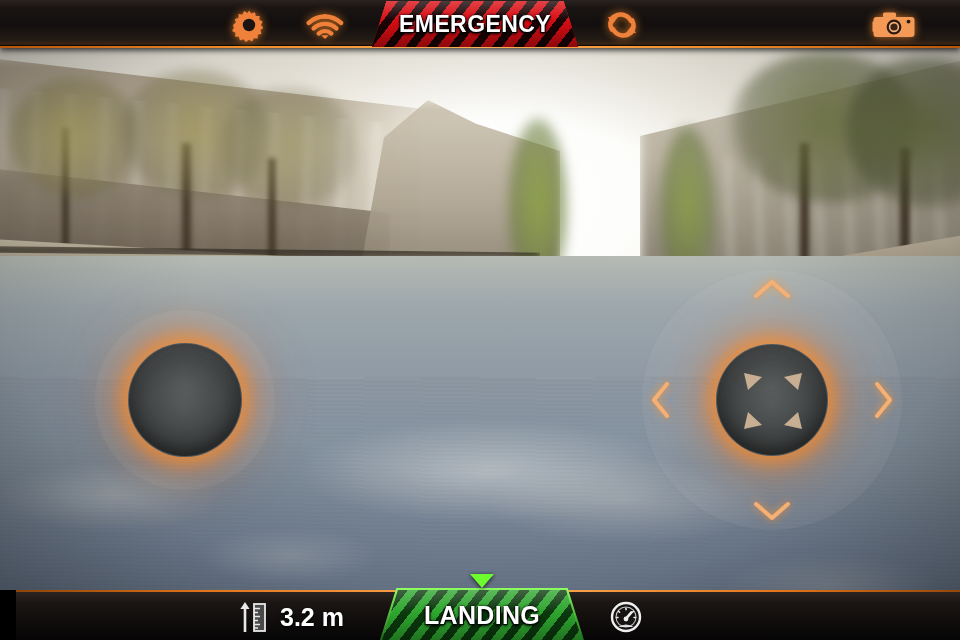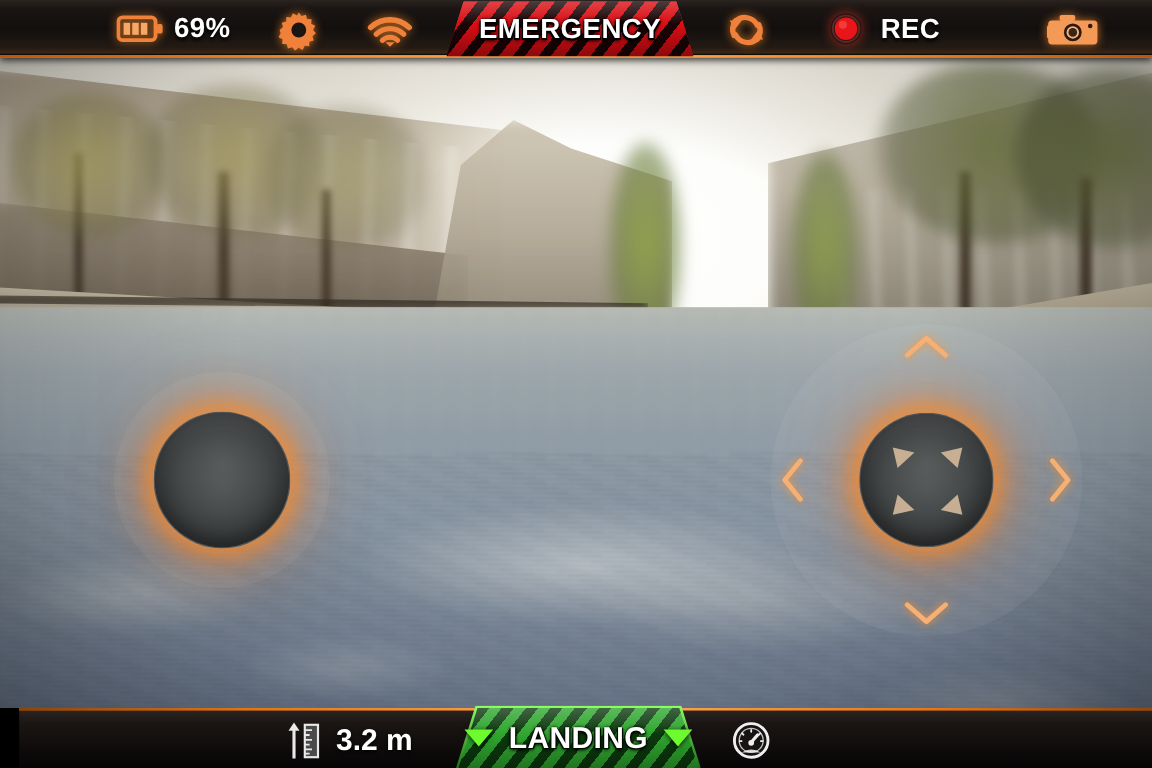--- a/index.html
+++ b/index.html
@@ -214,21 +214,21 @@
     clip-path:polygon(0 100%, 8% 0, 92% 0, 100% 100%);
     background:linear-gradient(180deg,#8dff63,#1a6e17);
     z-index:-1;
   }
   .lnd-shade {
     position:absolute; inset:0;
     clip-path:polygon(0 100%, 8% 0, 92% 0, 100% 100%);
     background:linear-gradient(180deg, rgba(255,255,255,.22) 0%, rgba(255,255,255,0) 45%, rgba(0,0,0,.30) 100%);
   }
   .lnd-row {
-    position:absolute; inset:0; display:flex; align-items:center; justify-content:center; gap:13px;
+    position:absolute; inset:0; display:flex; align-items:center; justify-content:center; gap:13px;flex-direction:column;
   }
   #lnd-label {
     color:#fff; font-size:25px; font-weight:bold; letter-spacing:.3px;
     text-shadow:0 0 3px #000, 0 2px 3px rgba(0,0,0,.95), 1px 1px 0 #042804, -1px 1px 0 #042804;
   }
   .tri-down {
     width:0;height:0;border-left:12px solid transparent;border-right:12px solid transparent;
     border-top:14px solid #6dfb2e;
     filter:drop-shadow(0 1px 2px rgba(0,0,0,.8));
   }
@@ -332,30 +332,20 @@
           <polygon points="85,28 81,45 67,32"></polygon>
           <polygon points="27,84 31,67 45,80"></polygon>
           <polygon points="85,84 67,80 81,67"></polygon>
         </g>
       </svg>
     </div>
   </div>
 
   <div id="topbar">
 
-    <div class="tb-item" style="position:absolute;left:97px;top:10px;">
-      <svg class="orange-glow" width="40" height="26" viewBox="0 0 40 26">
-        <rect x="1.6" y="3.5" width="31" height="19" rx="3.5" fill="none" stroke="#f0813a" stroke-width="3.2"></rect>
-        <rect x="33.5" y="9" width="5" height="8" rx="1.6" fill="#f0813a"></rect>
-        <rect x="6" y="8" width="5.4" height="10" fill="#f8a766"></rect>
-        <rect x="13.2" y="8" width="5.4" height="10" fill="#f8a766"></rect>
-        <rect x="20.4" y="8" width="5.4" height="10" fill="#f8a766"></rect>
-      </svg>
-      <span class="tb-text">69%</span>
-    </div>
 
     <div style="position:absolute;left:232px;top:8px;width:34px;height:34px;cursor:pointer;">
       <svg class="orange-glow" width="34" height="34" viewBox="0 0 34 34">
         <path fill="#f0813a" d="M17 2.4l2.3 3.0 3.6-1.2 1.0 3.7 3.8 0.1-0.4 3.8 3.4 1.7-1.8 3.4 2.4 2.9-2.9 2.4 1.1 3.6-3.7 1.0-0.1 3.8-3.8-0.4-1.7 3.4-3.4-1.8-2.9 2.4-2.4-2.9-3.6 1.1-1.0-3.7-3.8-0.1 0.4-3.8-3.4-1.7 1.8-3.4L1.0 16.9l2.9-2.4-1.1-3.6 3.7-1.0 0.1-3.8 3.8 0.4 1.7-3.4 3.4 1.8z"></path>
         <circle cx="17" cy="17" r="6.2" fill="#1a1412"></circle>
       </svg>
     </div>
 
     <div style="position:absolute;left:306px;top:10px;width:38px;height:30px;cursor:pointer;">
       <svg class="orange-glow" width="38" height="30" viewBox="0 0 38 30">
@@ -371,29 +361,20 @@
       <svg class="orange-glow" width="36" height="34" viewBox="0 0 36 34">
         <path d="M7.8 21.5a11 11 0 0 1 1.2-12.0" fill="none" stroke="#f0813a" stroke-width="4.6" stroke-linecap="round"></path>
         <polygon points="4.0,9.0 14.4,8.6 8.4,16.6" fill="#f0813a"></polygon>
         <path d="M28.2 12.5a11 11 0 0 1-1.2 12.0" fill="none" stroke="#f0813a" stroke-width="4.6" stroke-linecap="round"></path>
         <polygon points="32.0,25.0 21.6,25.4 27.6,17.4" fill="#f0813a"></polygon>
         <path d="M9.0 9.5a11.5 11.5 0 0 1 18.0 3.5" fill="none" stroke="#f0813a" stroke-width="4.4" stroke-linecap="round"></path>
         <path d="M27.0 24.5a11.5 11.5 0 0 1-18.0-3.5" fill="none" stroke="#f0813a" stroke-width="4.4" stroke-linecap="round"></path>
       </svg>
     </div>
 
-    <div class="tb-item" style="position:absolute;left:690px;top:9px;cursor:pointer;">
-      <svg width="30" height="30" viewBox="0 0 30 30" style="filter:drop-shadow(0 0 5px rgba(255,60,40,.6));">
-        <circle cx="15" cy="15" r="13" fill="#2a1313" opacity=".9"></circle>
-        <circle cx="15" cy="15" r="11" fill="none" stroke="#5a2a26" stroke-width="1.6"></circle>
-        <circle cx="15" cy="15" r="9.4" fill="#e8151b"></circle>
-        <circle cx="12.4" cy="11.6" r="3.4" fill="#ff6a60" opacity=".45"></circle>
-      </svg>
-      <span class="tb-text" style="margin-left:6px;">REC</span>
-    </div>
 
     <div style="position:absolute;left:872px;top:9px;width:44px;height:32px;cursor:pointer;">
       <svg class="orange-glow" width="44" height="32" viewBox="0 0 44 32">
         <rect x="11" y="3.5" width="13" height="5" rx="1.6" fill="#f49a56"></rect>
         <rect x="1.5" y="8" width="41" height="20" rx="3" fill="#f49a56"></rect>
         <rect x="0.5" y="12" width="6" height="11" rx="1.6" fill="#f49a56"></rect>
         <circle cx="22" cy="18" r="7.4" fill="#2a1a12"></circle>
         <circle cx="22" cy="18" r="5.2" fill="#f8b278"></circle>
         <circle cx="22" cy="18" r="3.6" fill="#3a2416"></circle>
         <circle cx="36.5" cy="12.6" r="1.9" fill="#2a1a12"></circle>

